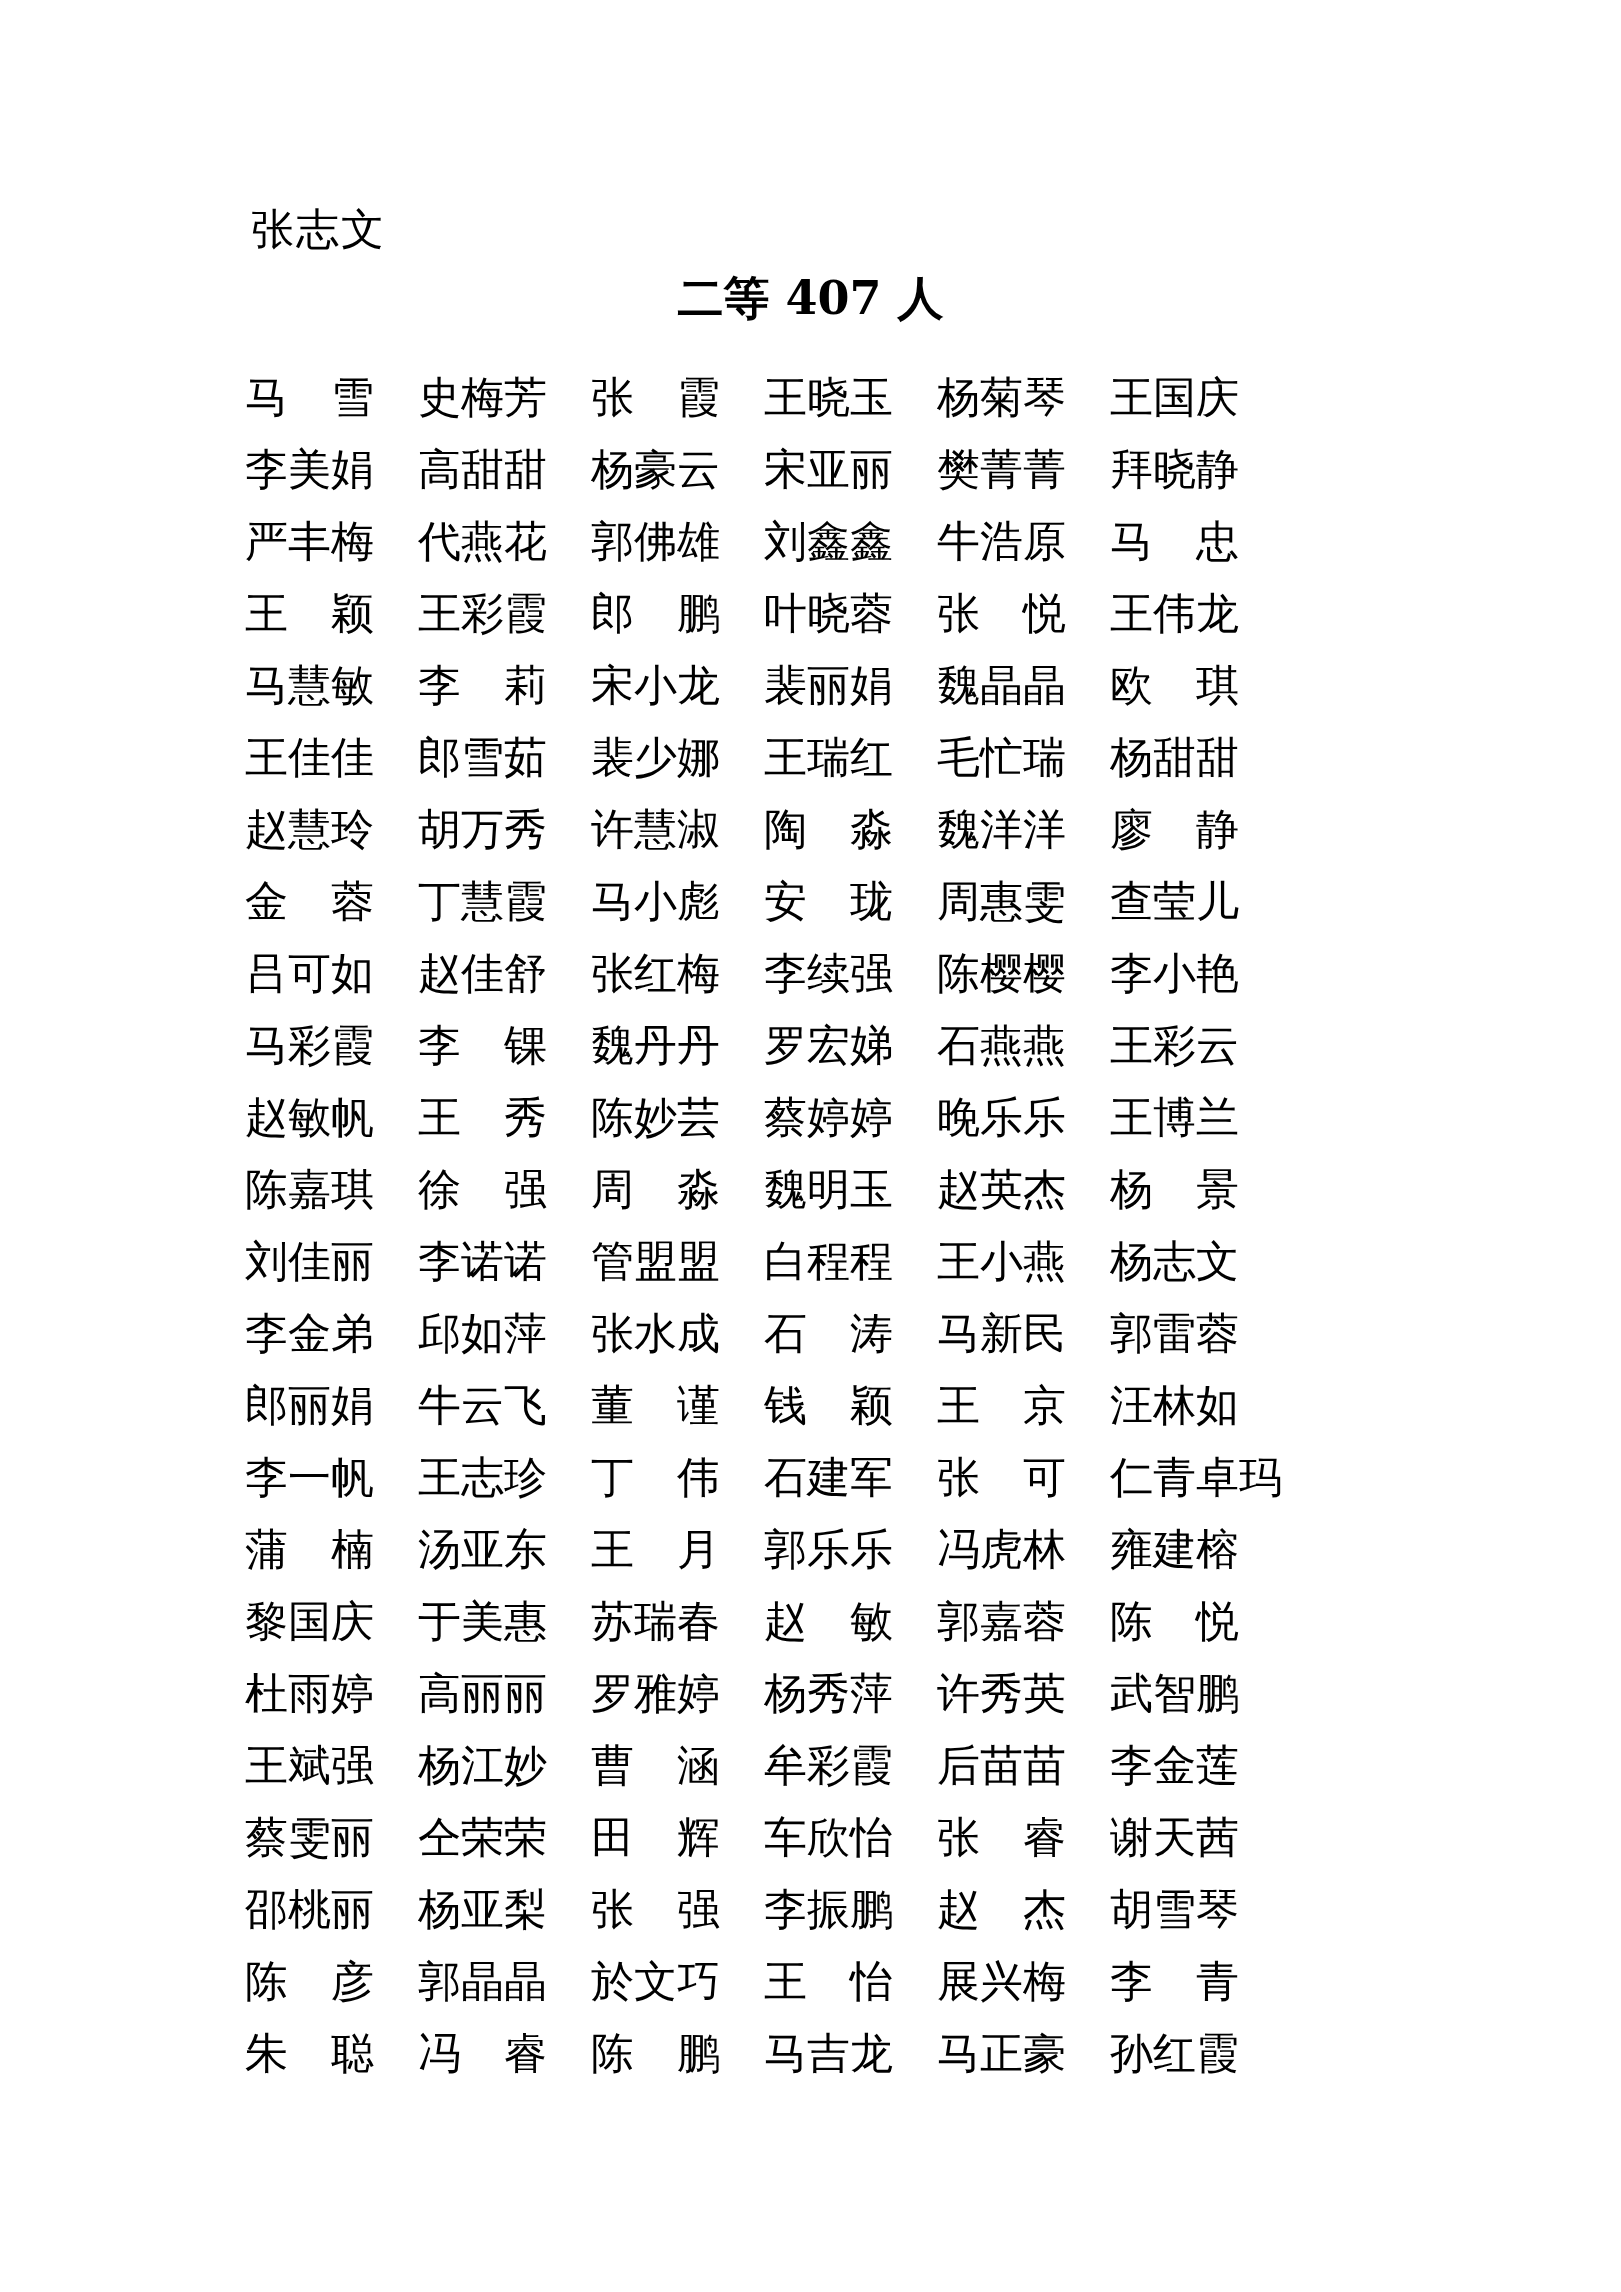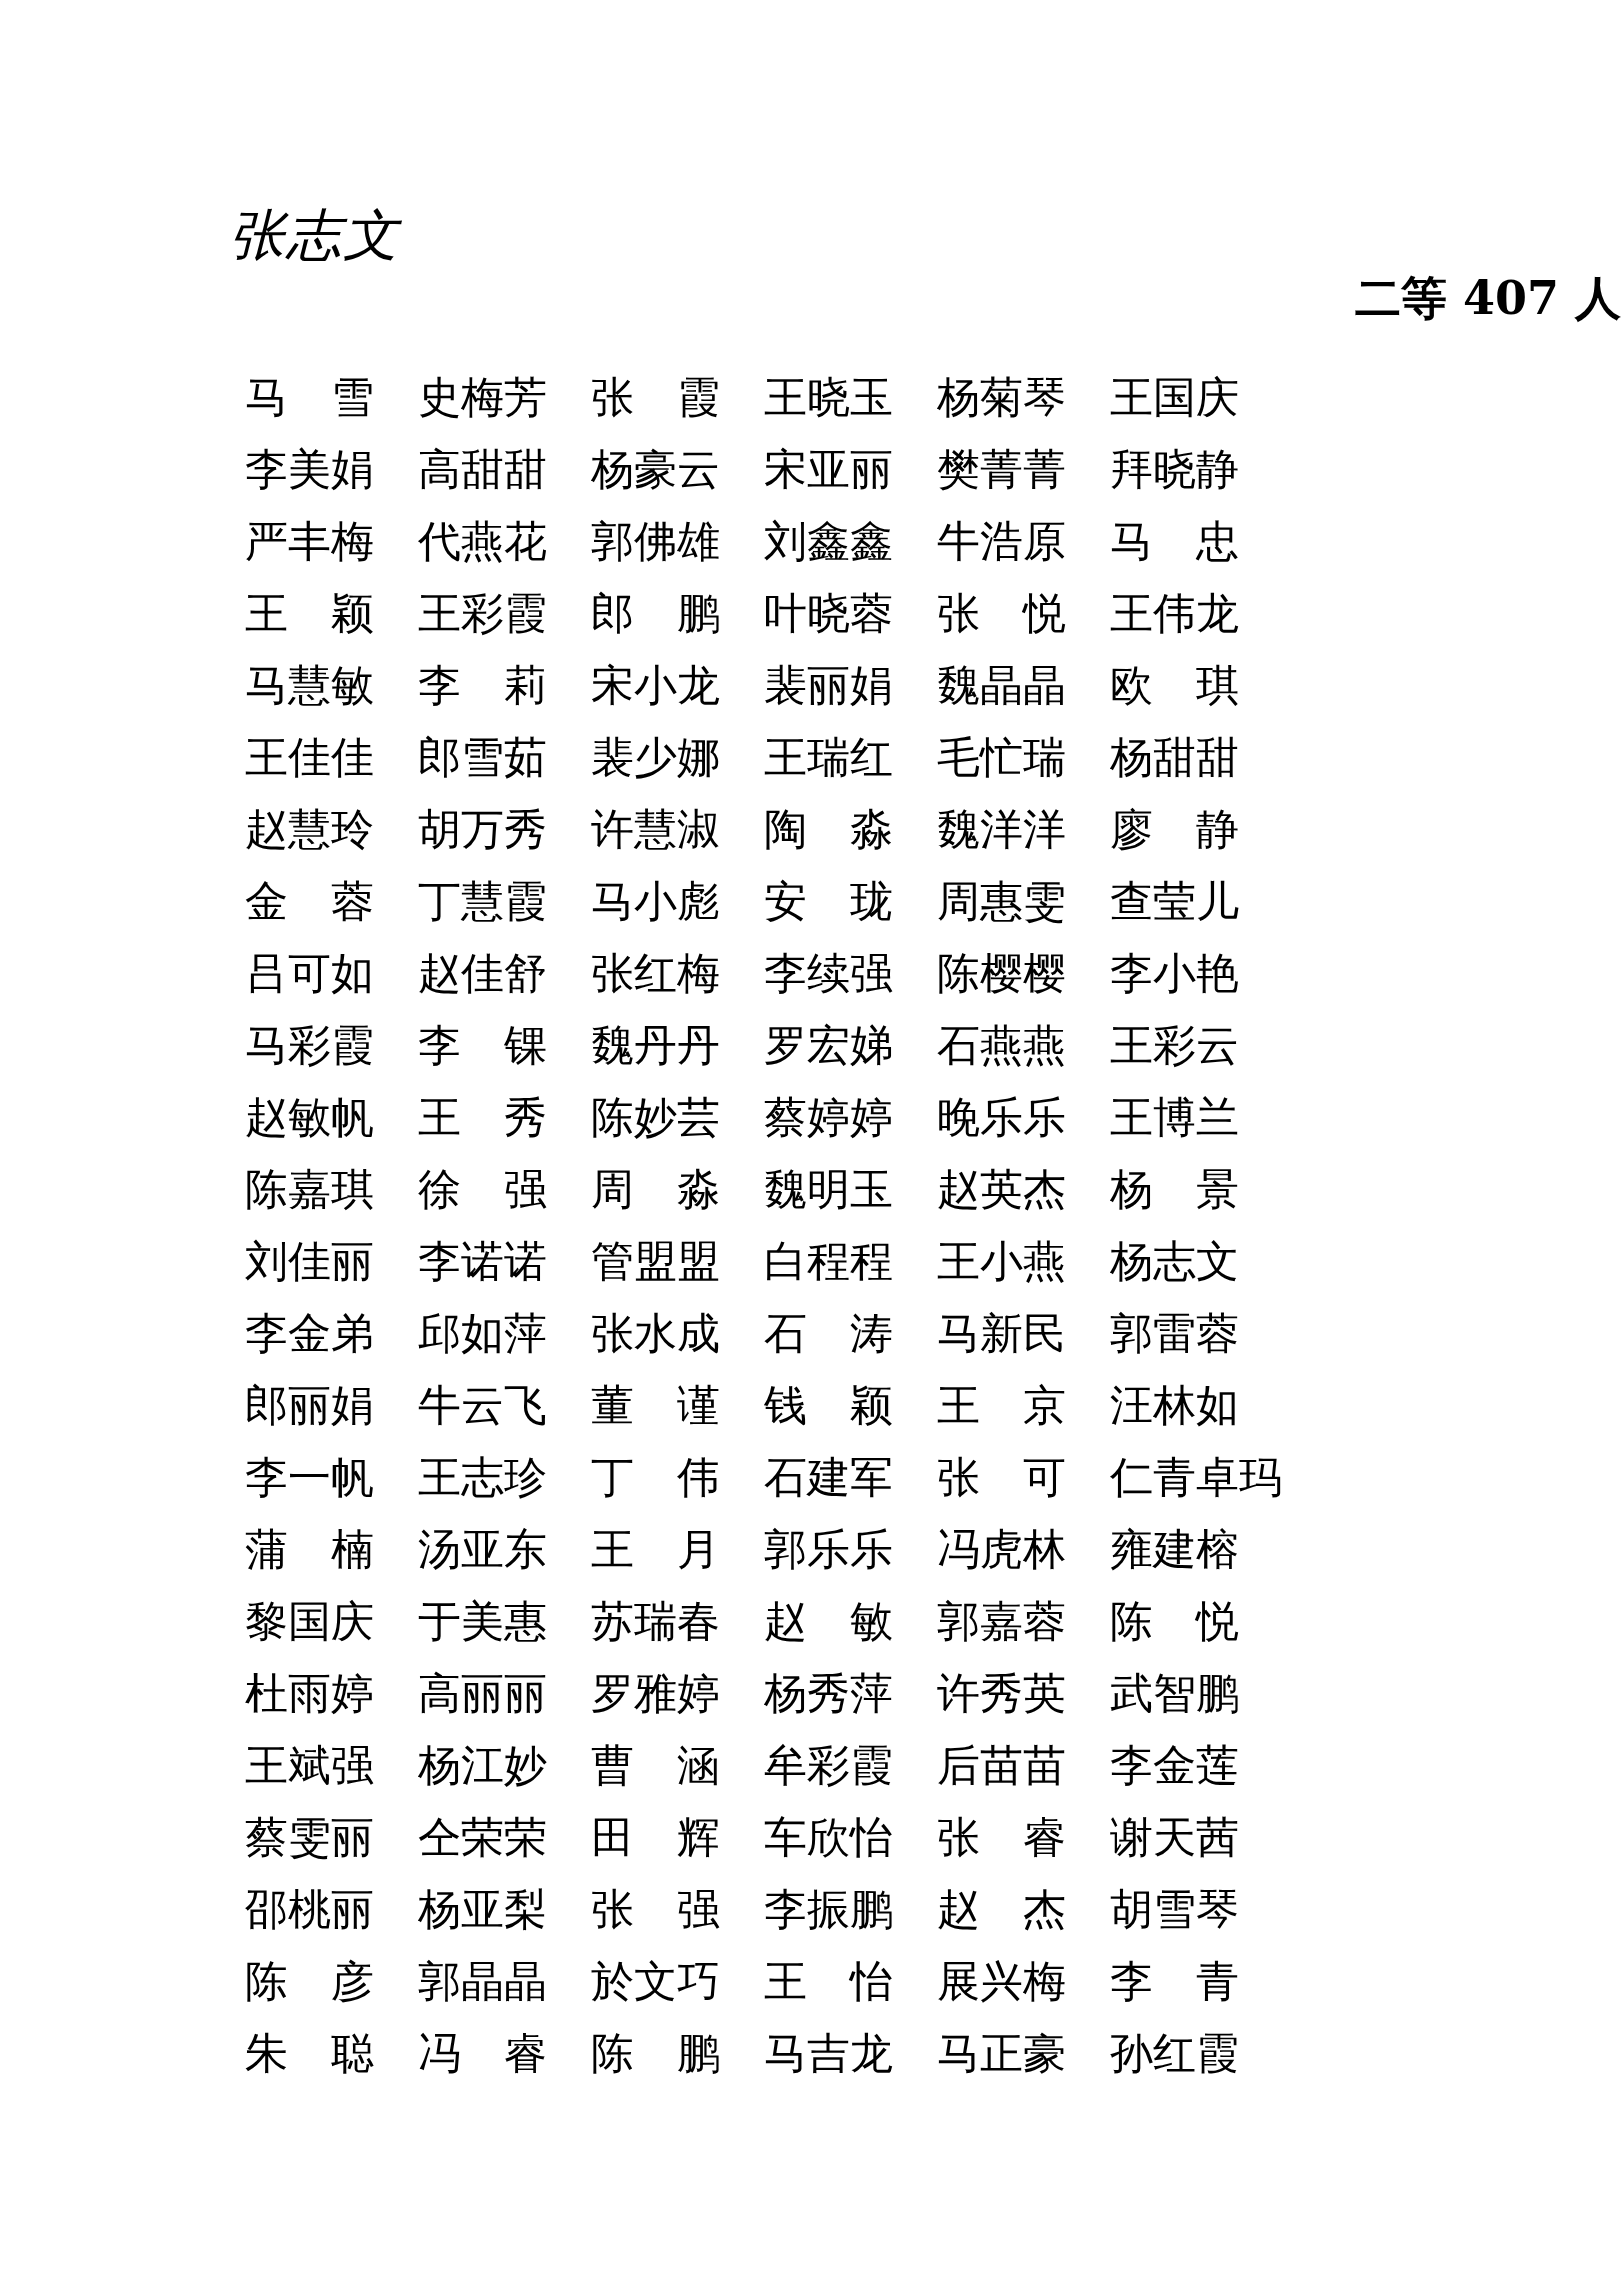--- a/index.html
+++ b/index.html
@@ -11,34 +11,33 @@
     position: relative;
     width: 1621px;
     height: 2293px;
     background: #ffffff;
     color: #000000;
     font-family: "DejaVu Serif", "Liberation Serif", serif;
     overflow: hidden;
   }
   .leading-name {
     position: absolute;
-    left: 229px;
+    left: 251px;
     top: 208px;
-    font-size: 55px;
+    font-size: 43px;
     line-height: 1;
     letter-spacing: 2px;
     white-space: nowrap;
-    font-style: italic;
   }
   .section-heading {
     position: absolute;
     left: 0;
     top: 275px;
     width: 100%;
-    text-align: right;
+    text-align: center;
     font-size: 46px;
     line-height: 1;
     font-weight: bold;
     white-space: nowrap;
   }
   .names-grid {
     position: absolute;
     left: 245px;
     top: 361px;
     width: 1137px;

